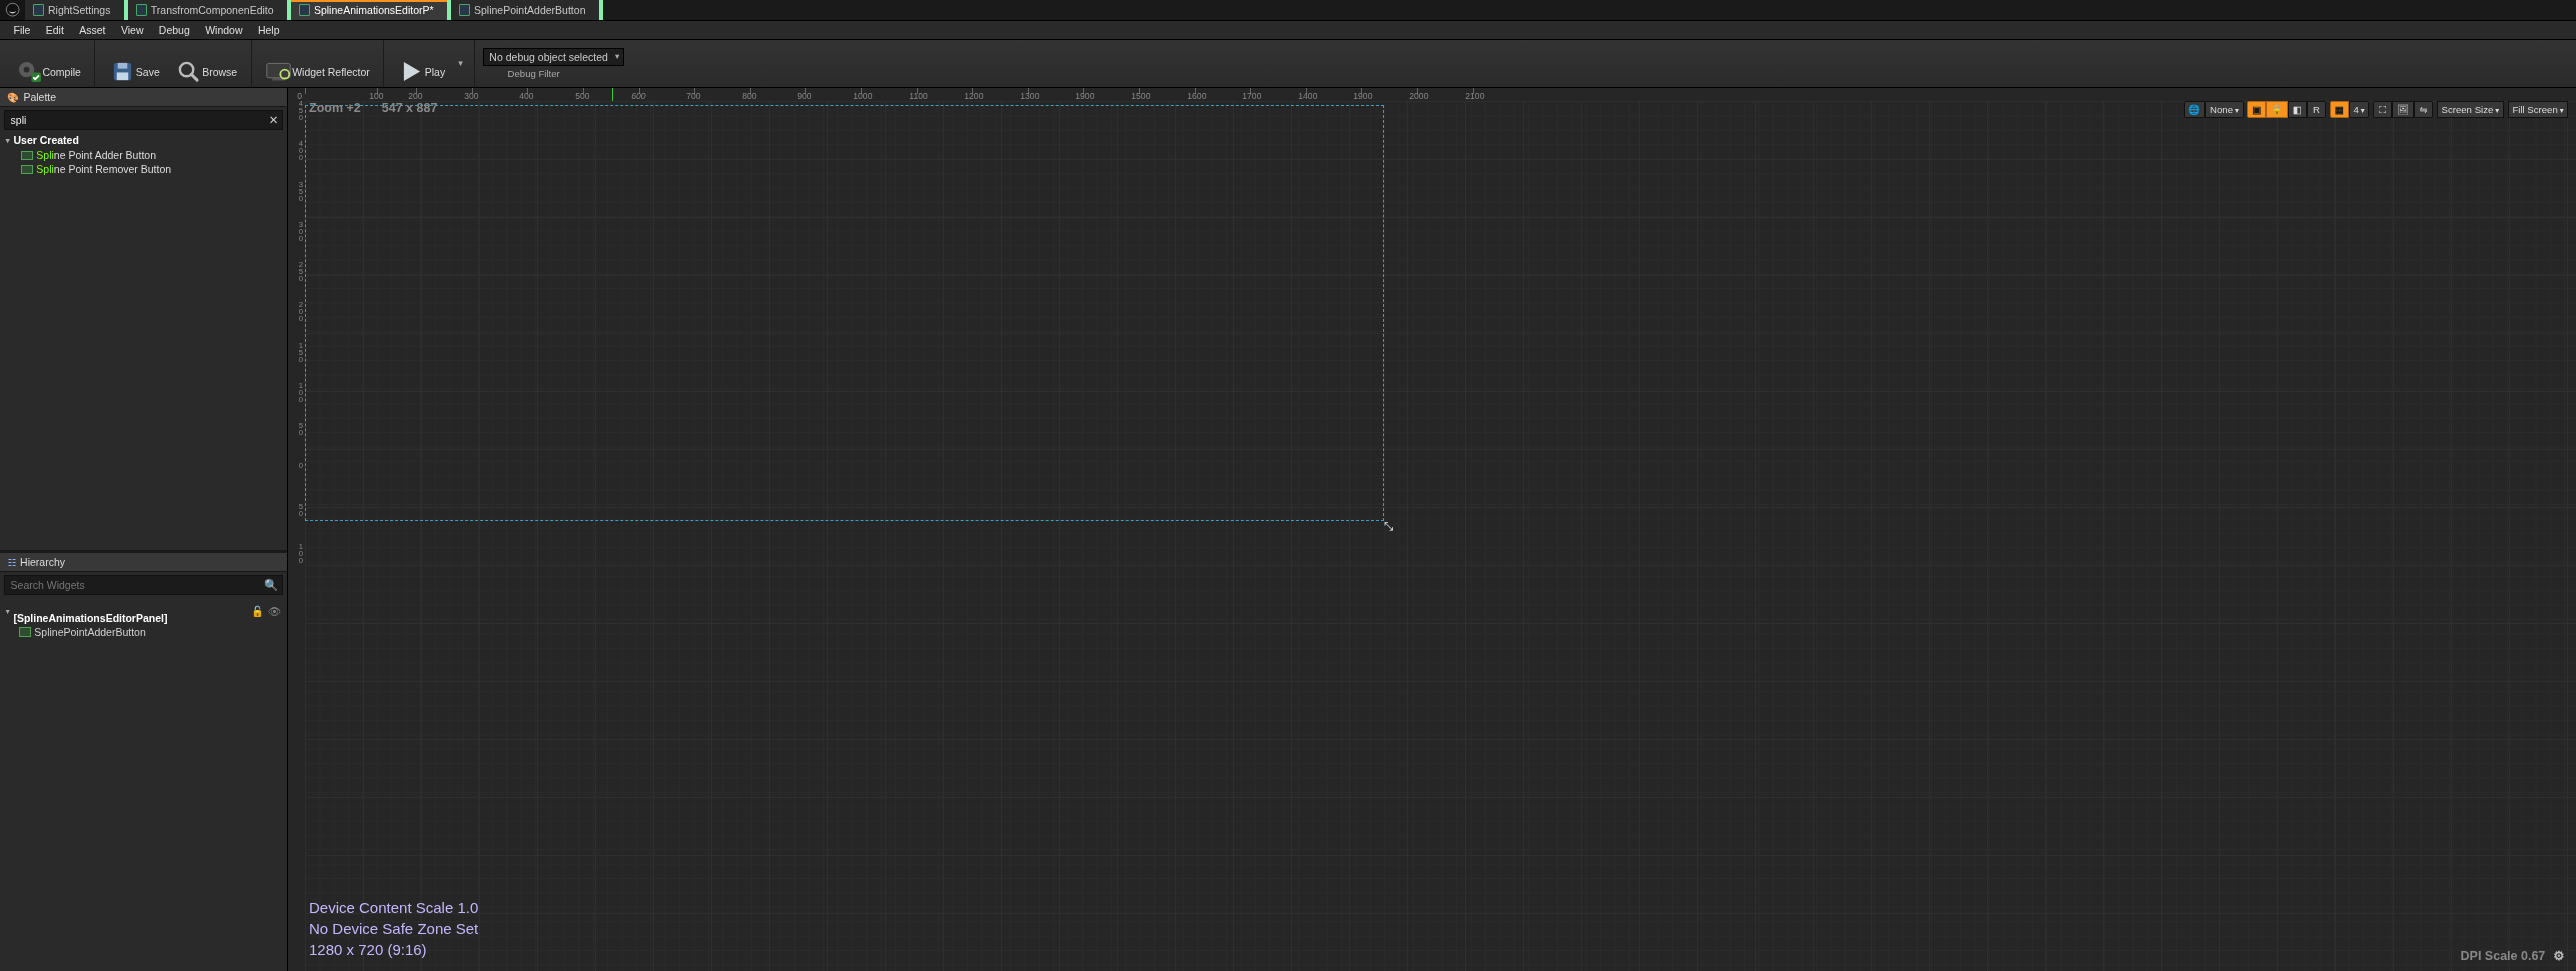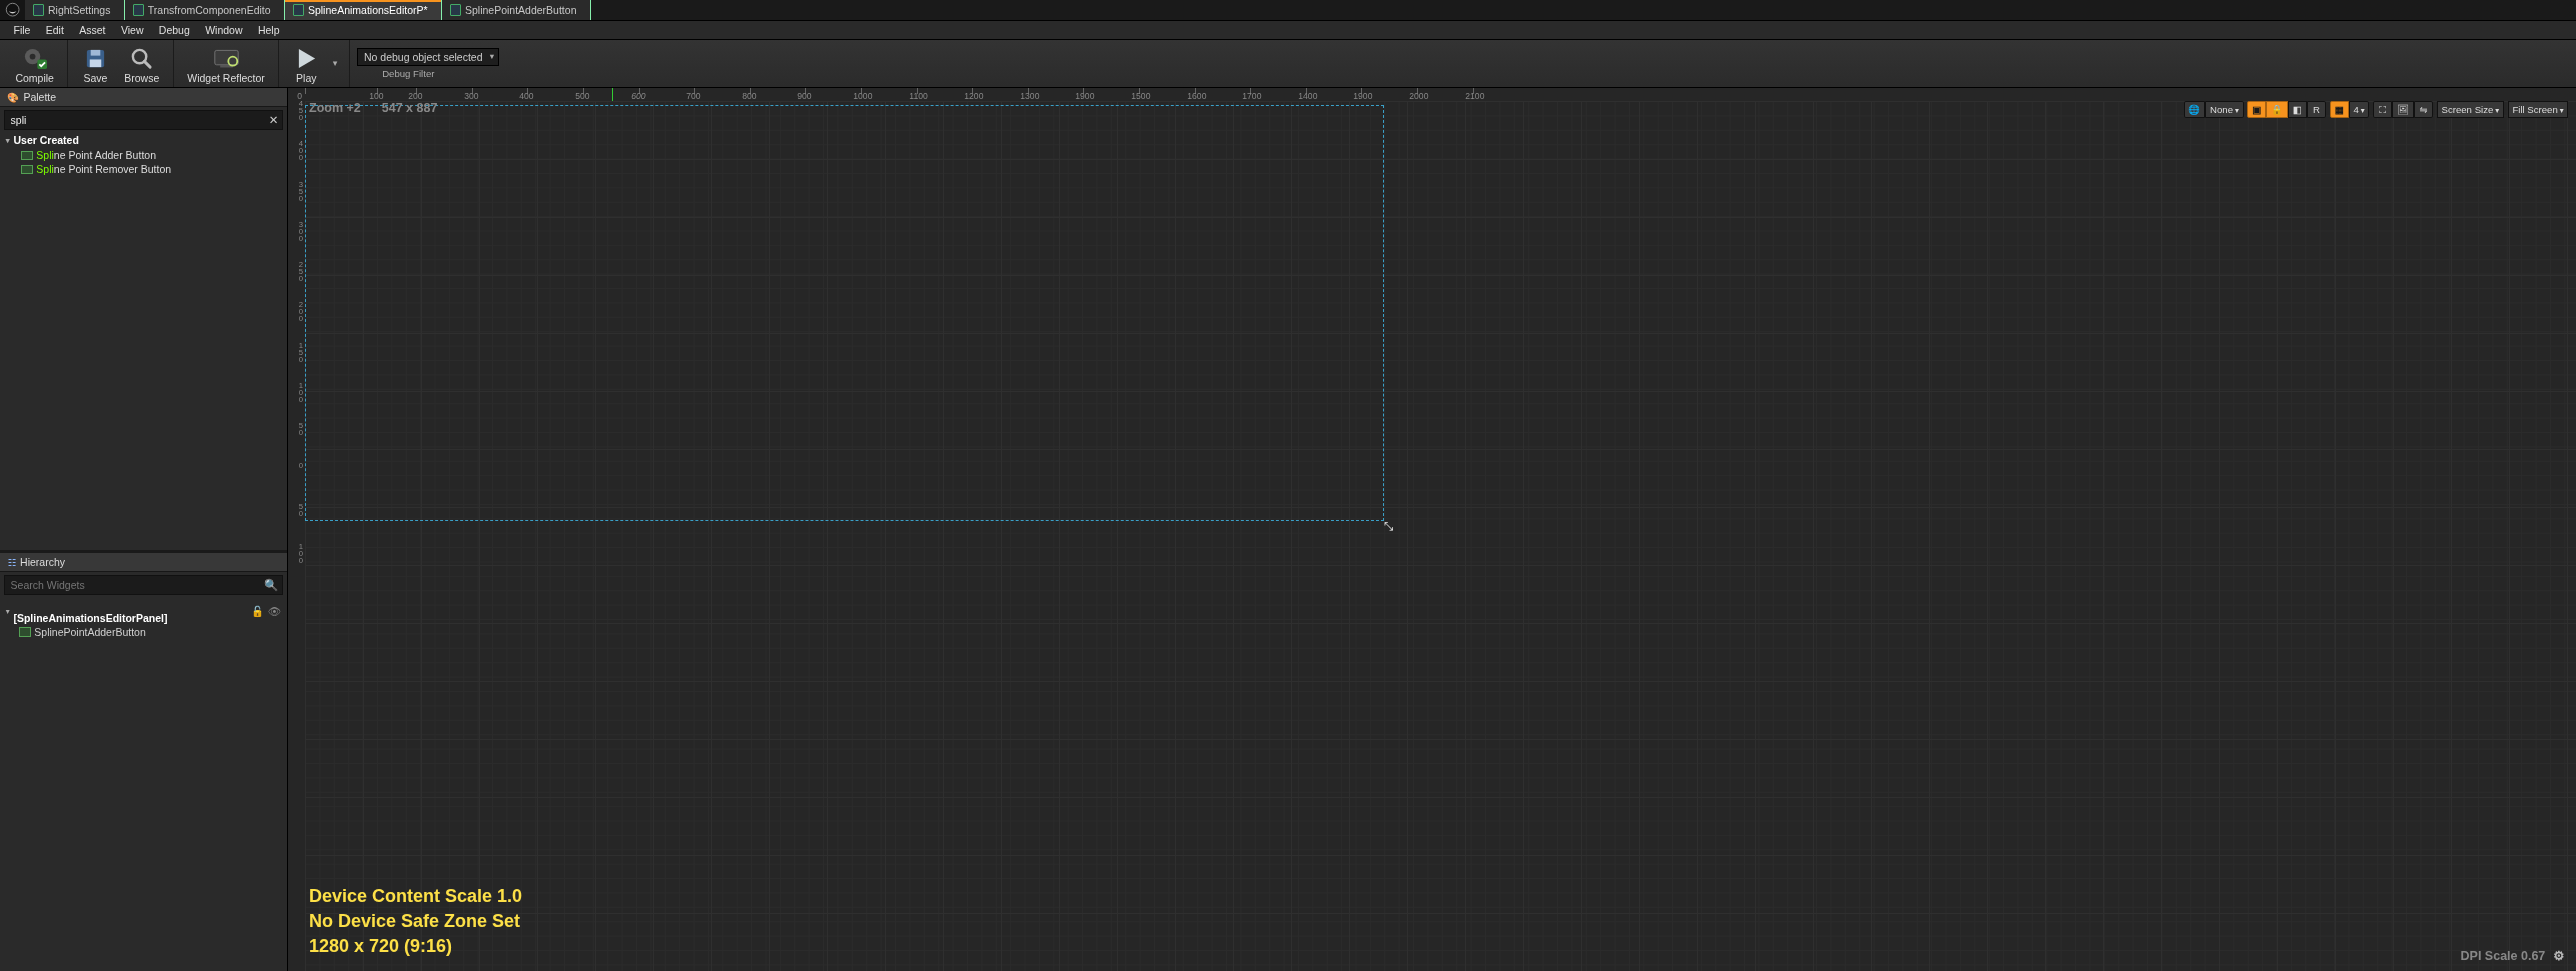--- a/index.html
+++ b/index.html
@@ -2,33 +2,33 @@
 <html><head>
 <meta charset="utf-8">
 <style>
 * { margin: 0; padding: 0; box-sizing: border-box; font-family: "Segoe UI", Tahoma, sans-serif; }
 html, body { width: 100%; height: 100%; background: #1a1a1a; color: #c0c0c0; font-size: 10.5px; overflow: hidden; }
 
 
 .tabs-row { display: flex; align-items: stretch; height: 21px; background: #1a1a1a; border-bottom: 1px solid #000; }
 .ue-logo { width: 25px; display:flex; align-items:center; justify-content:center; background:#151515; }
 .ue-logo svg { width:15.3px; height:15.3px; }
-.tab { display:flex; align-items:center; gap:3.8px; padding: 0 13.4px 0 7.7px; background:#2a2a2a; color:#c8c8c8; border-right:1px solid #86efac; font-size:10.5px; position:relative; cursor:pointer; }
+.tab { display:flex; align-items:center; gap:3.8px; padding: 0 13.4px 0 7.7px; background:#2a2a2a; color:#c8c8c8; border-right:4px solid #86efac; font-size:10.5px; position:relative; cursor:pointer; }
 .tab.active { background:#3a3a3a; color:#fff; }
 .tab .tab-icon { width:11.5px; height:11.5px; background:#273747; border:1px solid #4a6; border-radius:1px; }
 .tab.active::after { content:""; position:absolute; left:0; right:0; top:0; height:1.9px; background:#f7931e; }
 
 
 .menu-bar { display:flex; align-items:center; height:19px; background:#2a2a2a; border-bottom:1px solid #000; padding-left:5.8px; }
 .menu-item { padding:1.9px 7.7px; color:#e0e0e0; cursor:pointer; }
 
 
 .toolbar { display:flex; align-items:center; height:48px; background: linear-gradient(#333,#2b2b2b); border-bottom:1px solid #000; padding-left:1.9px; gap:0; }
 .tool-group { display:flex; align-items:flex-end; height:100%; border-right:1px solid #1b1b1b; padding:0 5.8px; }
-.tool-btn { display:flex; flex-direction:column; align-items:center; justify-content:flex-end; padding:1.9px 7.7px 2.9px; cursor:pointer; color:#ddd; }
+.tool-btn { display:flex; flex-direction:row; align-items:center; justify-content:flex-end; padding:1.9px 7.7px 2.9px; cursor:pointer; color:#ddd; }
 .tool-btn .tool-icon { width:27px; height:25px; display:flex; align-items:center; justify-content:center; }
 .tool-btn .tool-label { font-size:10.5px; margin-top:1px; }
 .debug-group { display:flex; flex-direction:column; align-items:flex-start; justify-content:center; padding:0 7.7px; gap:1.9px; }
 .debug-combo { background:#1e1e1e; border:1px solid #000; color:#ccc; padding:1.9px 15.3px 1.9px 5.8px; font-size:10.5px; position:relative; }
 .debug-combo::after { content:"▾"; position:absolute; right:3.8px; top:1.9px; font-size:8.6px; color:#aaa; }
 .debug-label { font-size:9.6px; color:#aaa; padding-left:25px; }
 
 
 .main { position:absolute; top:88px; bottom:0; left:0; right:0; display:flex; }
 .side { width:288px; background:#2a2a2a; display:flex; flex-direction:column; border-right:1px solid #000; }
@@ -68,21 +68,21 @@
   background-image:
     linear-gradient(#2f2f2f 1px, transparent 1px),
     linear-gradient(90deg,#2f2f2f 1px, transparent 1px),
     linear-gradient(#2b2b2b 1px, transparent 1px),
     linear-gradient(90deg,#2b2b2b 1px, transparent 1px);
   background-size: 58px 58px, 58px 58px, 14.4px 14.4px, 14.4px 14.4px;
 }
 .canvas-frame { position:absolute; border:1px dashed #3aa0c8; }
 .resize-handle { position:absolute; width:13.4px; height:13.4px; color:#fff; font-size:11.5px; display:flex; align-items:center; justify-content:center; cursor:nwse-resize; }
 .overlay-tl { position:absolute; top:13.4px; left:21px; color:#888; font-size:12.5px; font-weight:bold; display:flex; gap:21px; }
-.overlay-bl { position:absolute; left:21px; bottom:11.5px; color:#fde047; font-size:18px; font-weight:bold; line-height:1.4; }
+.overlay-bl { position:absolute; left:21px; bottom:11.5px; color:#c4b5fd; font-size:15px; font-weight:normal; line-height:1.4; }
 .overlay-br { position:absolute; right:9.6px; bottom:7.7px; color:#888; font-size:12.5px; font-weight:bold; display:flex; align-items:center; gap:5.8px; }
 .gear-btn { width:15.3px; height:15.3px; display:flex; align-items:center; justify-content:center; cursor:pointer; color:#bbb; }
 
 
 .vp-toolbar { position:absolute; top:13.4px; right:7.7px; display:flex; gap:3.8px; align-items:center; z-index:5; }
 .vp-btn { height:17px; min-width:19px; background:#383838; border:1px solid #111; color:#ddd; font-size:9.6px; display:flex; align-items:center; justify-content:center; padding:0 3.8px; cursor:pointer; position:relative; }
 .vp-btn.orange { background:#f7931e; border-color:#a86312; color:#1a1a1a; font-weight:bold; }
 .vp-btn .dd::after { content:"▾"; font-size:7.7px; margin-left:1.9px; }
 .vp-seg { display:flex; }
 .vp-seg .vp-btn { border-radius:0; }

